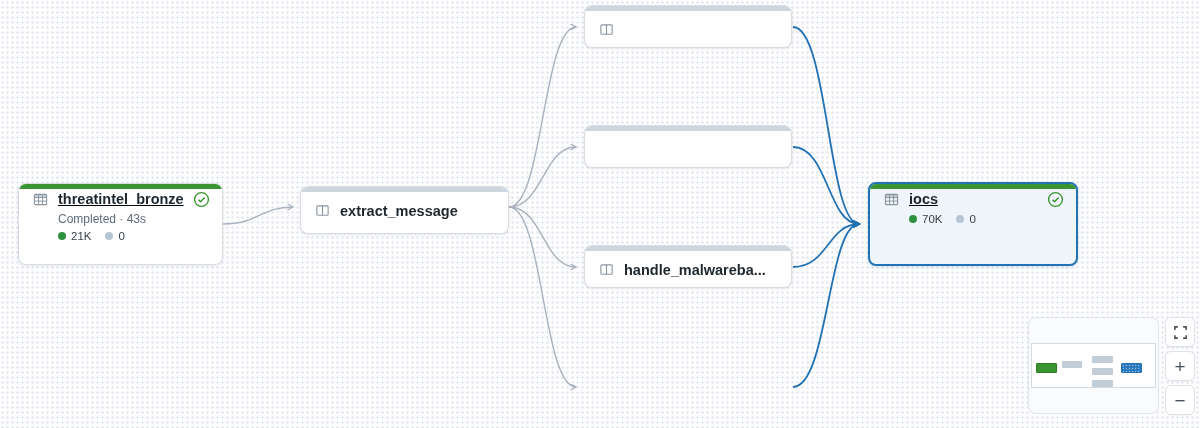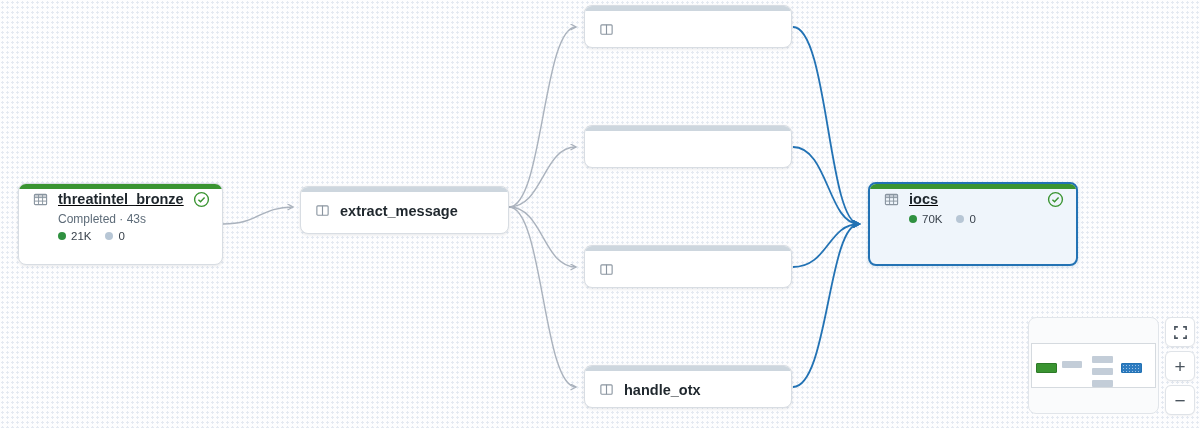--- a/index.html
+++ b/index.html
@@ -188,35 +188,24 @@
 
   <div class="node small" style="left:584px; top:245px; width:208px; height:43px;">
     <div class="strip gray"></div>
     <div class="node-row">
       <span class="nicon">
         <svg width="15" height="15" viewBox="0 0 16 16">
           <rect x="2" y="3" width="12" height="10" rx="1" fill="none" stroke="#8a95a0" stroke-width="1.2"></rect>
           <path d="M8 3v10" stroke="#8a95a0" stroke-width="1.2"></path>
         </svg>
       </span>
-    </div>
-  </div>
-
-  <div class="node small" style="left:584px; top:365px; width:208px; height:43px;">
-    <div class="strip gray"></div>
-    <div class="node-row">
-      <span class="nicon">
-        <svg width="15" height="15" viewBox="0 0 16 16">
-          <rect x="2" y="3" width="12" height="10" rx="1" fill="none" stroke="#8a95a0" stroke-width="1.2"></rect>
-          <path d="M8 3v10" stroke="#8a95a0" stroke-width="1.2"></path>
-        </svg>
-      </span>
-      <span class="ntitle">handle_otx</span>
-    </div>
-  </div>
+      <span class="ntitle">handle_malwareba...</span>
+    </div>
+  </div>
+
 
   <div class="node big selected" style="left:868px; top:182px; width:210px; height:84px;">
     <div class="strip green"></div>
     <div class="node-row">
       <span class="nicon">
         <svg width="15" height="15" viewBox="0 0 16 16">
           <rect x="1.5" y="2.5" width="13" height="11" rx="1" fill="none" stroke="#8a95a0" stroke-width="1.2"></rect>
           <rect x="1.9" y="2.9" width="12.2" height="3" fill="#8a95a0" opacity="0.45"></rect>
           <path d="M1.5 6h13 M1.5 9.7h13 M5.9 2.5v11 M10.2 2.5v11" stroke="#8a95a0" stroke-width="1" fill="none"></path>
         </svg>

